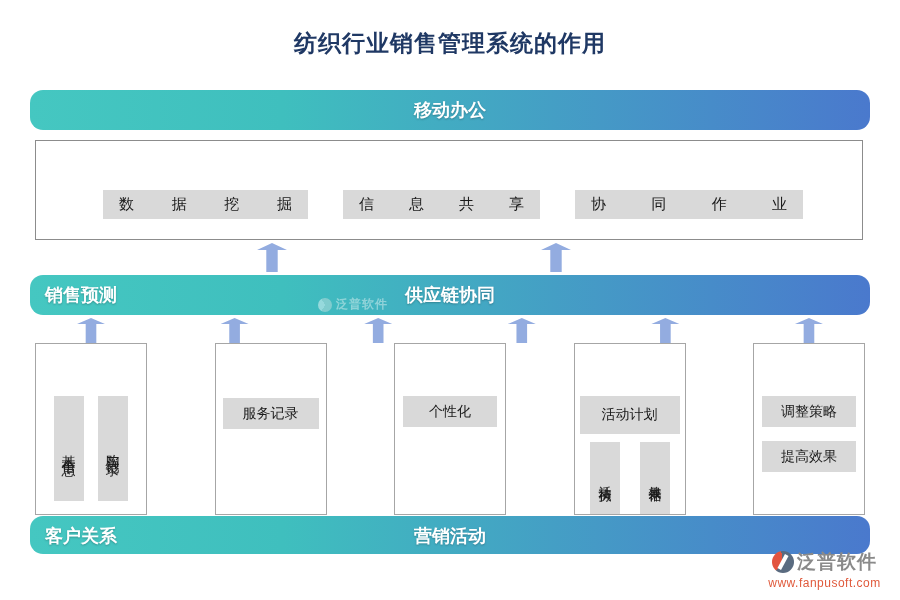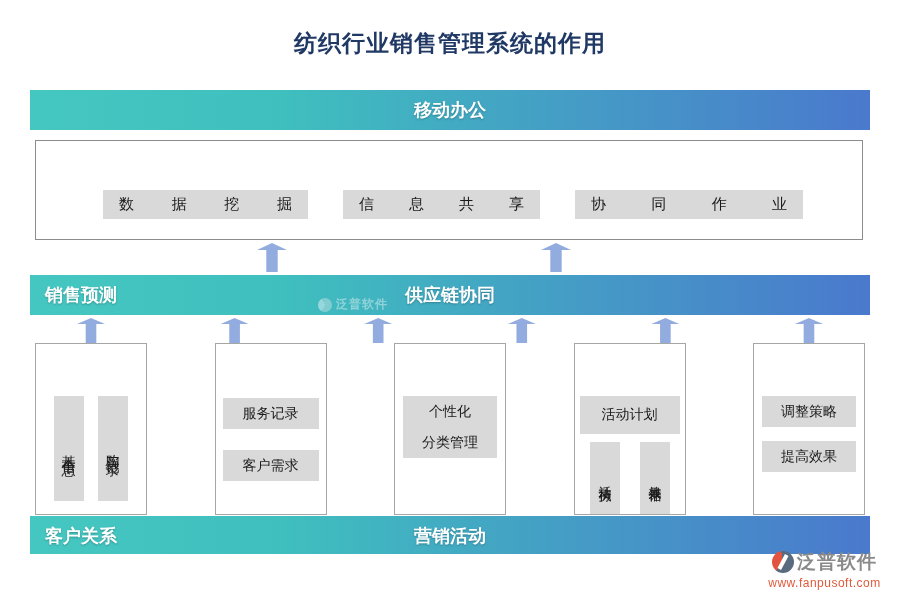--- a/index.html
+++ b/index.html
@@ -20,21 +20,21 @@
     font-weight:bold; font-size:23px; color:#1F3864;
     letter-spacing:1px;
   }
 
   
   .banner {
     position:absolute; left:30px; width:840px; height:40px;
     background:linear-gradient(90deg,#45C7C1 0%,#3FBFBE 30%,#4A79CD 100%);
     color:#ffffff;
     font-family:"Liberation Serif", serif;
-    font-weight:bold; font-size:18px;
+    font-weight:bold; font-size:18px;border-radius:13px;
   }
   .banner .center-label {
     position:absolute; left:0; right:0; top:0; height:40px;
     display:flex; align-items:center; justify-content:center;
     text-shadow:0 1px 2px rgba(0,0,0,0.25);
   }
   .banner .left-label {
     position:absolute; left:15px; top:0; height:40px;
     display:flex; align-items:center;
     text-shadow:0 1px 2px rgba(0,0,0,0.25);
@@ -112,21 +112,21 @@
 
   
   .col-1 { justify-content:flex-start; }
   .col-1 .v-row { margin-top:52px; }
   .col-1 .v-label { width:30px; height:105px; }
 
   .col-2 .h-label { width:96px; height:31px; }
   .col-2 { gap:21px; } .col-2 .h-label:first-child { margin-top:54px; }
 
   .col-3 .h-label { width:94px; height:31px; }
-  .col-3 { } .col-3 .h-label:first-child { margin-top:52px; }
+  .col-3 { gap:19px; } .col-3 .h-label:first-child { margin-top:52px; }
 
   .col-4 .h-label { width:90px; height:27px; }
   .col-4 { gap:11px; } .col-4 .h-label:first-child { margin-top:54px; }
 
   .col-5 .h-label { width:100px; height:43px; margin-top:52px; }
   .col-5 .v-row { margin-top:8px; gap:20px; }
   .col-5 .v-label { width:30px; height:72px; font-size:13px; letter-spacing:1px; }
 
   .col-6 .h-label { width:94px; height:31px; }
   .col-6 { gap:14px; } .col-6 .h-label:first-child { margin-top:52px; }
@@ -223,26 +223,24 @@
 
     <div class="col col-1">
       <div class="v-row">
         <div class="v-label">基本信息</div>
         <div class="v-label">购买记录</div>
       </div>
     </div>
 
     <div class="col col-2">
       <div class="h-label">服务记录</div>
-      <div class="h-label">客户需求</div>
     </div>
 
     <div class="col col-3">
       <div class="h-label">个性化</div>
-      <div class="h-label">分类管理</div>
     </div>
 
 
     <div class="col col-5">
       <div class="h-label">活动计划</div>
       <div class="v-row">
         <div class="v-label">活动执行</div>
         <div class="v-label">效果评估</div>
       </div>
     </div>

